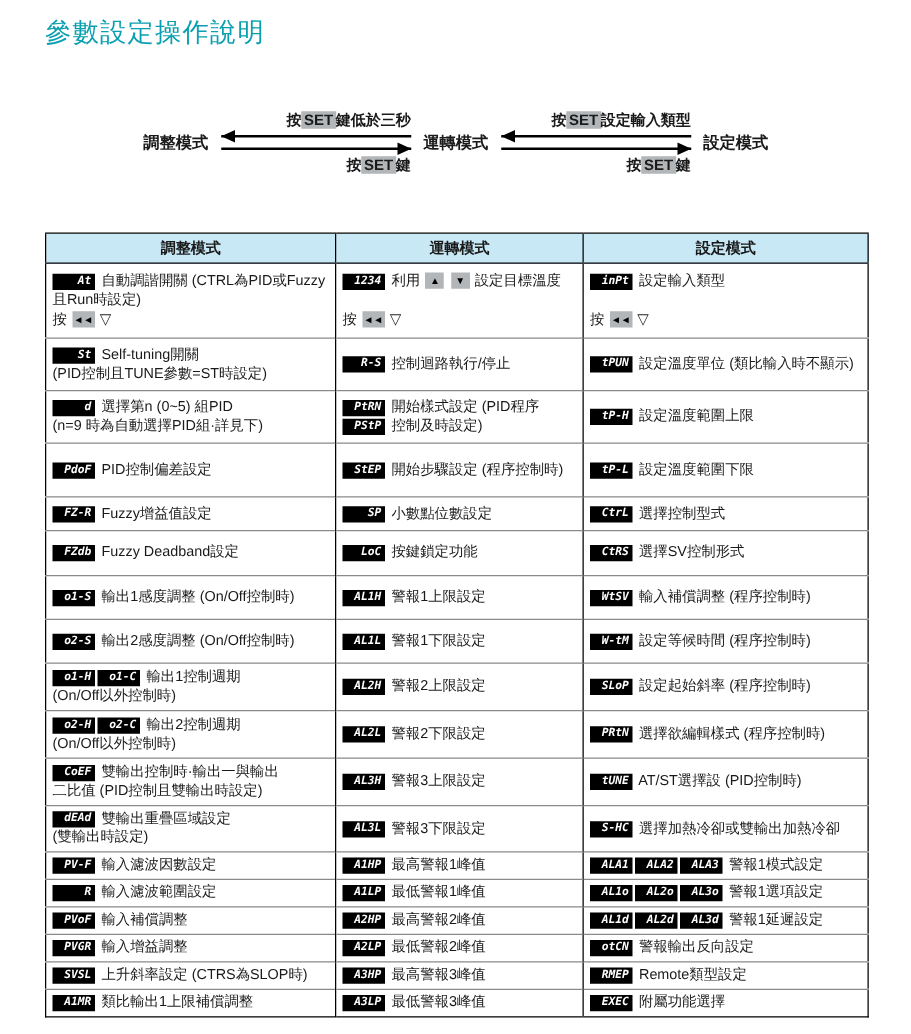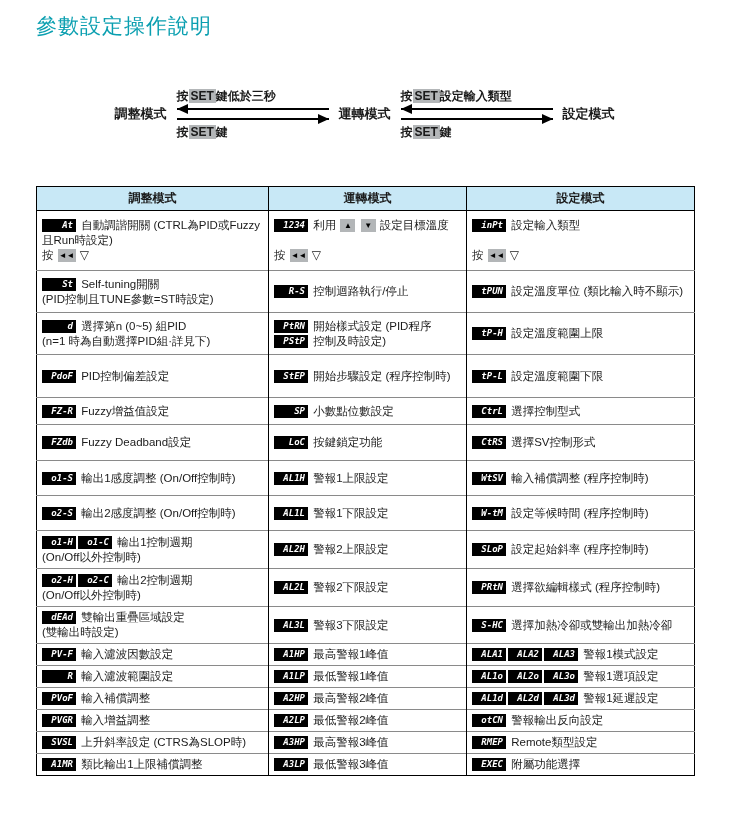--- a/index.html
+++ b/index.html
@@ -18,21 +18,21 @@
   .page-title{
     margin:12px 0 0 36px;font-size:21px;font-weight:normal;
     color:var(--title-color);letter-spacing:1px;
   }
   
   .diagram{
     margin-top:48px;display:flex;align-items:center;justify-content:center;gap:10px;
   }
   .mode-label{font-size:13px;font-weight:bold;white-space:nowrap;}
   .trans{display:flex;flex-direction:column;width:152px;}
-  .t-label{font-size:12px;font-weight:bold;text-align:left;white-space:nowrap;line-height:16px;}
+  .t-label{font-size:12px;font-weight:bold;text-align:right;white-space:nowrap;line-height:16px;}
   .key{background:var(--key-bg);padding:0 2px;}
   .arrow{position:relative;height:2px;background:#000;margin:4px 0;}
   .arrow-left::before{
     content:"";position:absolute;left:0;top:-4px;width:0;height:0;
     border-top:5px solid transparent;border-bottom:5px solid transparent;border-right:11px solid #000;
   }
   .arrow-right::after{
     content:"";position:absolute;right:0;top:-4px;width:0;height:0;
     border-top:5px solid transparent;border-bottom:5px solid transparent;border-left:11px solid #000;
   }
@@ -111,21 +111,21 @@
         <td><span class="badge">At</span><span> 自動調諧開關 (CTRL為PID或Fuzzy</span><br><span>且Run時設定)</span><br><span>按 </span><span class="keybox">◄◄</span><span> </span><span class="tri-open">▽</span></td>
         <td><span class="badge">1234</span><span> 利用 </span><span class="keybox">▲</span><span> </span><span class="keybox">▼</span><span> 設定目標溫度</span><br><br><span>按 </span><span class="keybox">◄◄</span><span> </span><span class="tri-open">▽</span></td>
         <td><span class="badge">inPt</span><span> 設定輸入類型</span><br><br><span>按 </span><span class="keybox">◄◄</span><span> </span><span class="tri-open">▽</span></td>
       </tr>
       <tr style="height: 42px;">
         <td><span class="badge">St</span><span> Self-tuning開關</span><br><span>(PID控制且TUNE參數=ST時設定)</span></td>
         <td><span class="badge">R-S</span><span> 控制迴路執行/停止</span></td>
         <td><span class="badge">tPUN</span><span> 設定溫度單位 (類比輸入時不顯示)</span></td>
       </tr>
       <tr style="height: 42px;">
-        <td><span class="badge">d</span><span> 選擇第n (0~5) 組PID</span><br><span>(n=1 時為自動選擇PID組·詳見下)</span></td>
+        <td><span class="badge">d</span><span> 選擇第n (0~5) 組PID</span><br><span>(n=9 時為自動選擇PID組·詳見下)</span></td>
         <td><span class="badge">PtRN</span><span> 開始樣式設定 (PID程序</span><br><span class="badge">PStP</span><span> 控制及時設定)</span></td>
         <td><span class="badge">tP-H</span><span> 設定溫度範圍上限</span></td>
       </tr>
       <tr style="height: 43px;">
         <td><span class="badge">PdoF</span><span> PID控制偏差設定</span></td>
         <td><span class="badge">StEP</span><span> 開始步驟設定 (程序控制時)</span></td>
         <td><span class="badge">tP-L</span><span> 設定溫度範圍下限</span></td>
       </tr>
       <tr style="height: 27px;">
         <td><span class="badge">FZ-R</span><span> Fuzzy增益值設定</span></td>
@@ -150,20 +150,25 @@
       <tr style="height: 38px;">
         <td><span class="badge">o1-H</span><span class="badge">o1-C</span><span> 輸出1控制週期</span><br><span>(On/Off以外控制時)</span></td>
         <td><span class="badge">AL2H</span><span> 警報2上限設定</span></td>
         <td><span class="badge">SLoP</span><span> 設定起始斜率 (程序控制時)</span></td>
       </tr>
       <tr style="height: 38px;">
         <td><span class="badge">o2-H</span><span class="badge">o2-C</span><span> 輸出2控制週期</span><br><span>(On/Off以外控制時)</span></td>
         <td><span class="badge">AL2L</span><span> 警報2下限設定</span></td>
         <td><span class="badge">PRtN</span><span> 選擇欲編輯樣式 (程序控制時)</span></td>
       </tr>
+      <tr style="height: 38px;">
+        <td><span class="badge">CoEF</span><span> 雙輸出控制時·輸出一與輸出</span><br><span>二比值 (PID控制且雙輸出時設定)</span></td>
+        <td><span class="badge">AL3H</span><span> 警報3上限設定</span></td>
+        <td><span class="badge">tUNE</span><span> AT/ST選擇設 (PID控制時)</span></td>
+      </tr>
       <tr style="height: 34px;">
         <td><span class="badge">dEAd</span><span> 雙輸出重疊區域設定</span><br><span>(雙輸出時設定)</span></td>
         <td><span class="badge">AL3L</span><span> 警報3下限設定</span></td>
         <td><span class="badge">S-HC</span><span> 選擇加熱冷卻或雙輸出加熱冷卻</span></td>
       </tr>
       <tr style="height: 22px;">
         <td><span class="badge">PV-F</span><span> 輸入濾波因數設定</span></td>
         <td><span class="badge">A1HP</span><span> 最高警報1峰值</span></td>
         <td><span class="badge">ALA1</span><span class="badge">ALA2</span><span class="badge">ALA3</span><span> 警報1模式設定</span></td>
       </tr>

